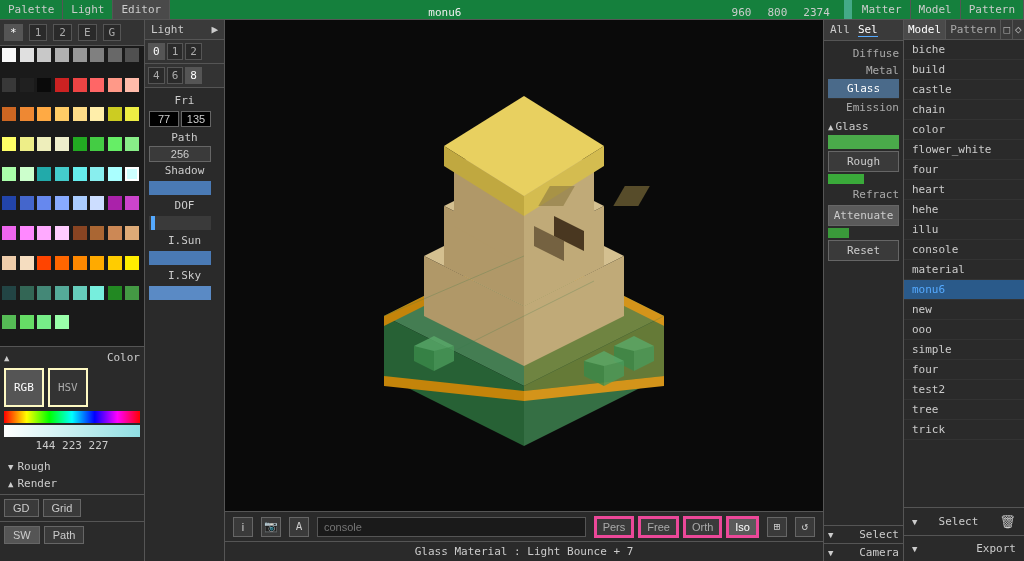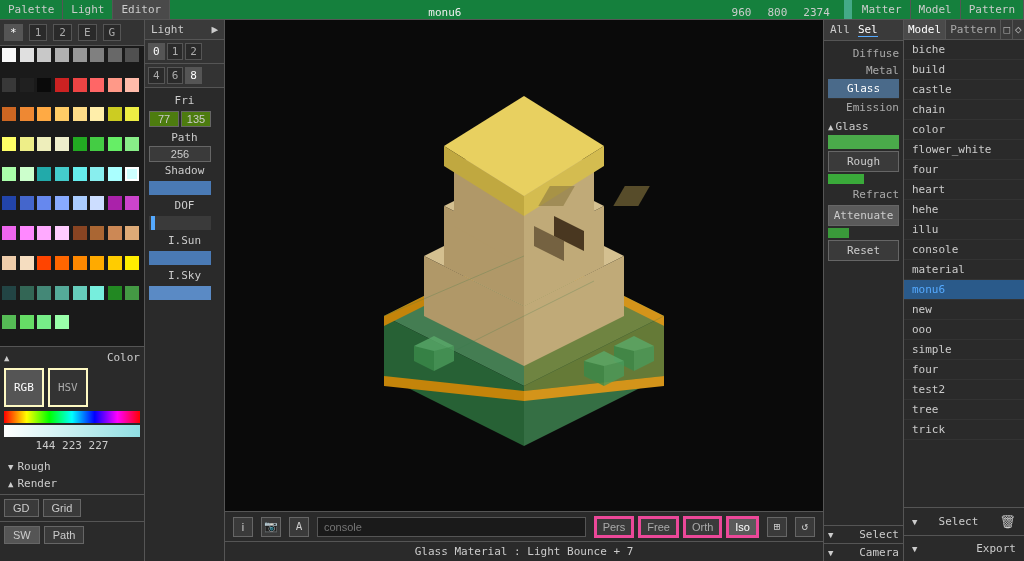--- a/index.html
+++ b/index.html
@@ -212,21 +212,21 @@
       text-align: center;
       padding: 2px 0;
     }
     .light-inputs {
       display: flex;
       gap: 2px;
       margin: 2px 0;
     }
     .light-input {
       width: 30px;
-      background: #4d7c0f;
+      background: #000000;
       border: 1px solid #666;
       color: #ccc;
       font-size: 11px;
       padding: 1px 2px;
       text-align: center;
     }
     .light-input-single {
       width: 62px;
       background: #3a3a3a;
       border: 1px solid #666;

